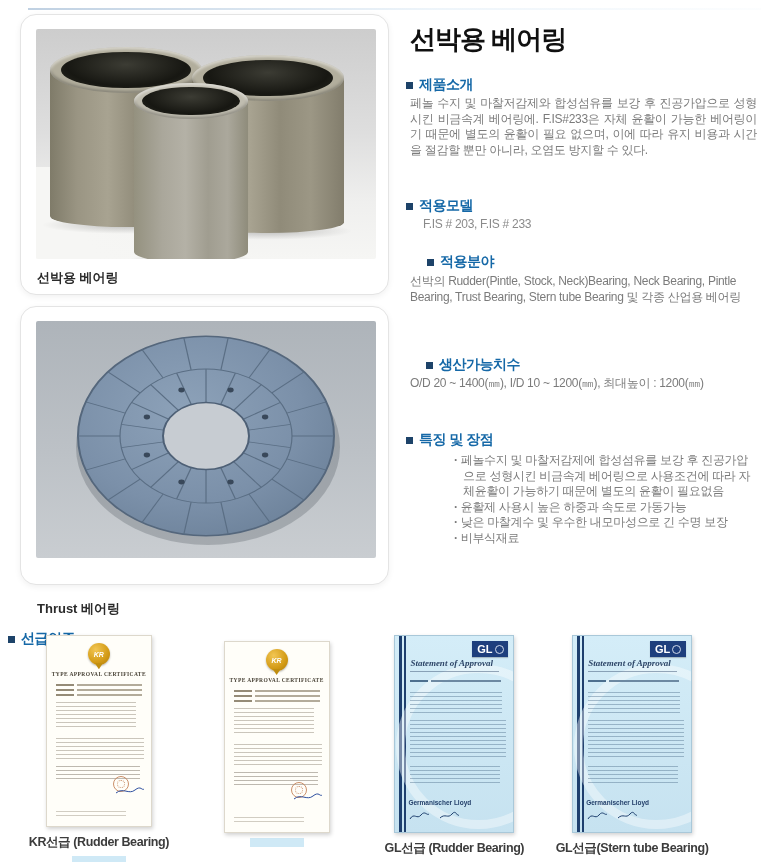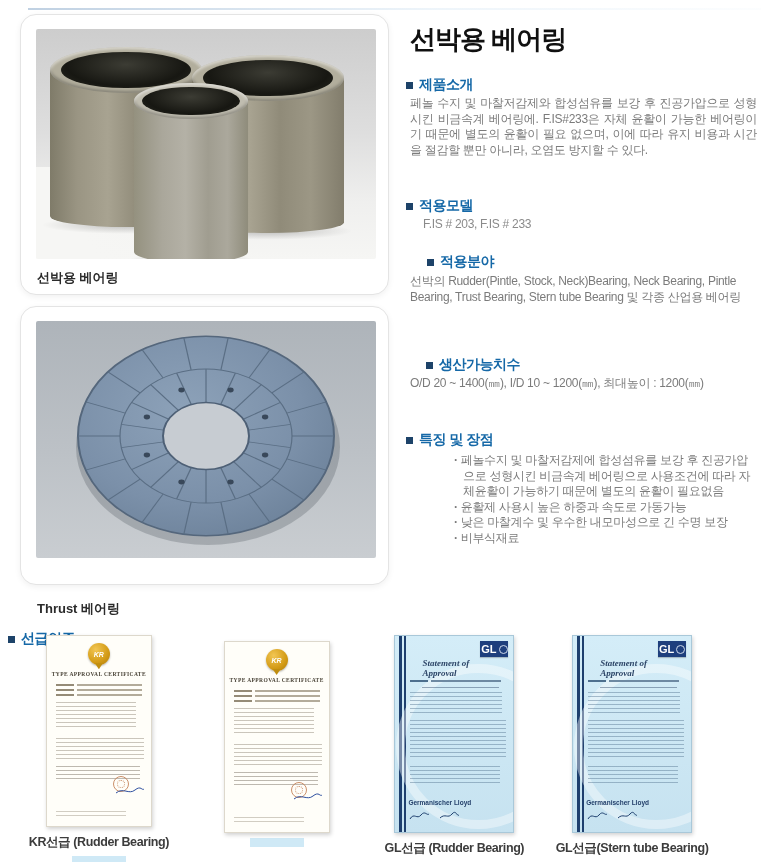--- a/index.html
+++ b/index.html
@@ -95,27 +95,27 @@
   .kr-stamp { position:absolute; bottom:34px; right:22px; width:16px; height:16px; border-radius:50%;
     border:1px solid #c27c50; opacity:.85; }
   .kr-stamp::after { content:""; position:absolute; inset:3px; border-radius:50%; border:1px dotted #c27c50; }
   .kr-sign { position:absolute; bottom:26px; right:6px; }
   .kr-foot { position:absolute; bottom:7px; left:9px; width:70px; height:8px; color:#9a9180; }
 
   .gl-stripe { position:absolute; top:0; bottom:0; width:2.5px; background:#1e3f6e; }
   .gl-stripe.s1 { left:4px; } .gl-stripe.s2 { left:8.5px; }
   .gl-watermark { position:absolute; top:28px; right:-48px; width:165px; height:165px; border-radius:50%;
     border:9px solid rgba(255,255,255,.4); }
-  .gl-logo { position:absolute; top:5px; right:5px; width:28px; height:16px; background:#1e3f7d;
+  .gl-logo { position:absolute; top:5px; right:5px; width:36px; height:16px; background:#1e3f7d;
     display:flex; align-items:center; justify-content:center; gap:2px; color:#fff;
     font-size:11px; font-weight:bold; box-shadow:0 1px 1px rgba(0,0,0,.2); }
   .gl-circ { width:9px; height:9px; border-radius:50%; border:1.5px solid #cfd9ea; }
   .gl-title { position:absolute; top:22px; left:15px; right:14px; font-family:"Liberation Serif",serif;
     font-style:italic; font-weight:bold; font-size:9px; color:#2e4668;
-    border-bottom:1px solid rgba(46,70,104,.45); padding-bottom:9px;margin-left:12px; }
+    border-bottom:1px solid rgba(46,70,104,.45); padding-bottom:3px; }
   .gl-meta { position:absolute; top:44px; left:15px; right:12px; }
   .gl .lb { background:#4d6f8e; } .gl .vl { background:#6d89a2; }
   .gl-p1 { position:absolute; top:56px; left:15px; width:92px; height:22px; color:#53738f; }
   .gl-p2 { position:absolute; top:84px; left:15px; width:96px; height:40px; color:#53738f; }
   .gl-p3 { position:absolute; top:130px; left:15px; width:90px; height:18px; color:#53738f; }
   .gl-issuer { position:absolute; bottom:26px; left:13px; font-size:6.5px; font-weight:bold; color:#24406b; }
   .gl-sign { position:absolute; bottom:10px; left:13px; display:flex; gap:8px; }
 </style>
 </head>
 <body>

